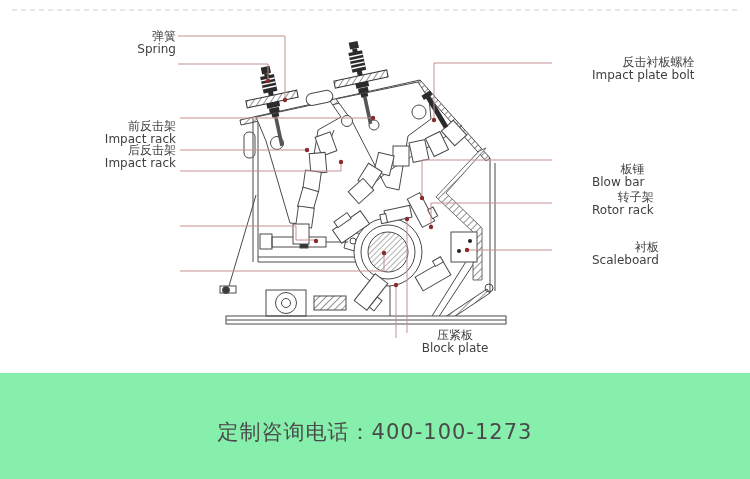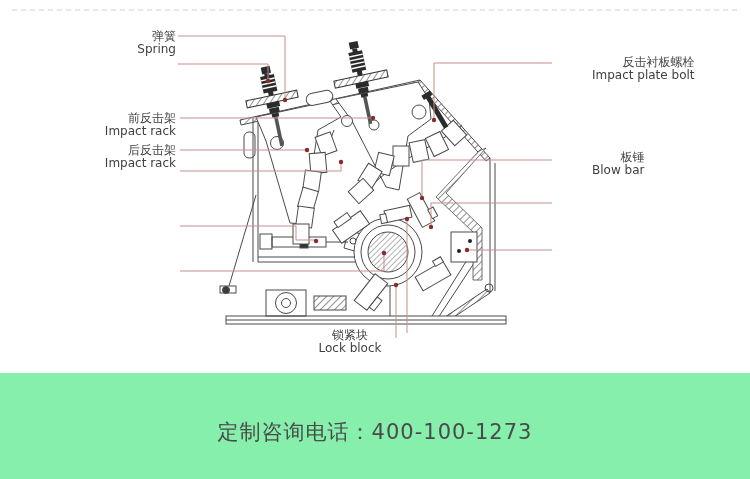--- a/index.html
+++ b/index.html
@@ -209,40 +209,48 @@
       <circle cx="467" cy="250" r="2.2"></circle>
       <circle cx="396" cy="285" r="2.2"></circle>
       <circle cx="407" cy="219" r="2.2"></circle>
     </g>
   </svg>
 
   <div class="lbl lbl-left" style="top:30px">
     <span class="zh">弹簧</span>
     <span class="en">Spring</span>
   </div>
-  <div class="lbl lbl-left" style="top:112px">
+  <div class="lbl lbl-left" style="top:120px">
     <span class="zh">前反击架</span>
     <span class="en">Impact rack</span>
   </div>
   <div class="lbl lbl-left" style="top:144px">
     <span class="zh">后反击架</span>
     <span class="en">Impact rack</span>
   </div>
 
   <div class="lbl lbl-right" style="top:56px">
     <span class="zh">反击衬板螺栓</span>
     <span class="en">Impact plate bolt</span>
   </div>
-  <div class="lbl lbl-right" style="top:151px">
+  <div class="lbl lbl-right" style="top:163px">
     <span class="zh">板锤</span>
     <span class="en">Blow bar</span>
   </div>
-
-  <div class="lbl lbl-bottom" style="left:350px;top:329px">
-    <span class="zh">锁紧块</span>
-    <span class="en">Lock block</span>
+  <div class="lbl lbl-right" style="top:191px">
+    <span class="zh">转子架</span>
+    <span class="en">Rotor rack</span>
+  </div>
+  <div class="lbl lbl-right" style="top:241px">
+    <span class="zh">衬板</span>
+    <span class="en">Scaleboard</span>
+  </div>
+
+  <div class="lbl lbl-bottom" style="left:455px;top:329px">
+    <span class="zh">压紧板</span>
+    <span class="en">Block plate</span>
   </div>
 
   <div class="footer">
     <div class="phone">定制咨询电话：400-100-1273</div>
   </div>
 
 </div>
 
 </body></html>

